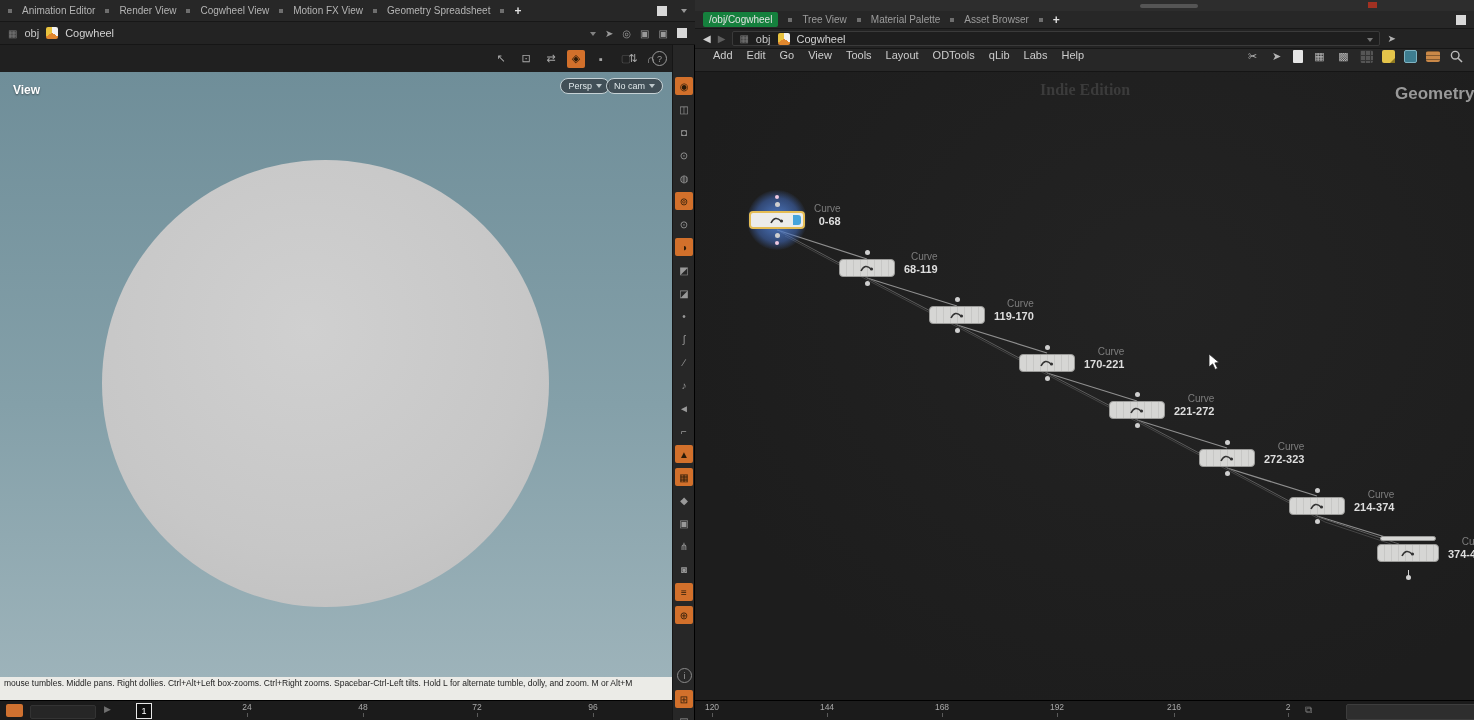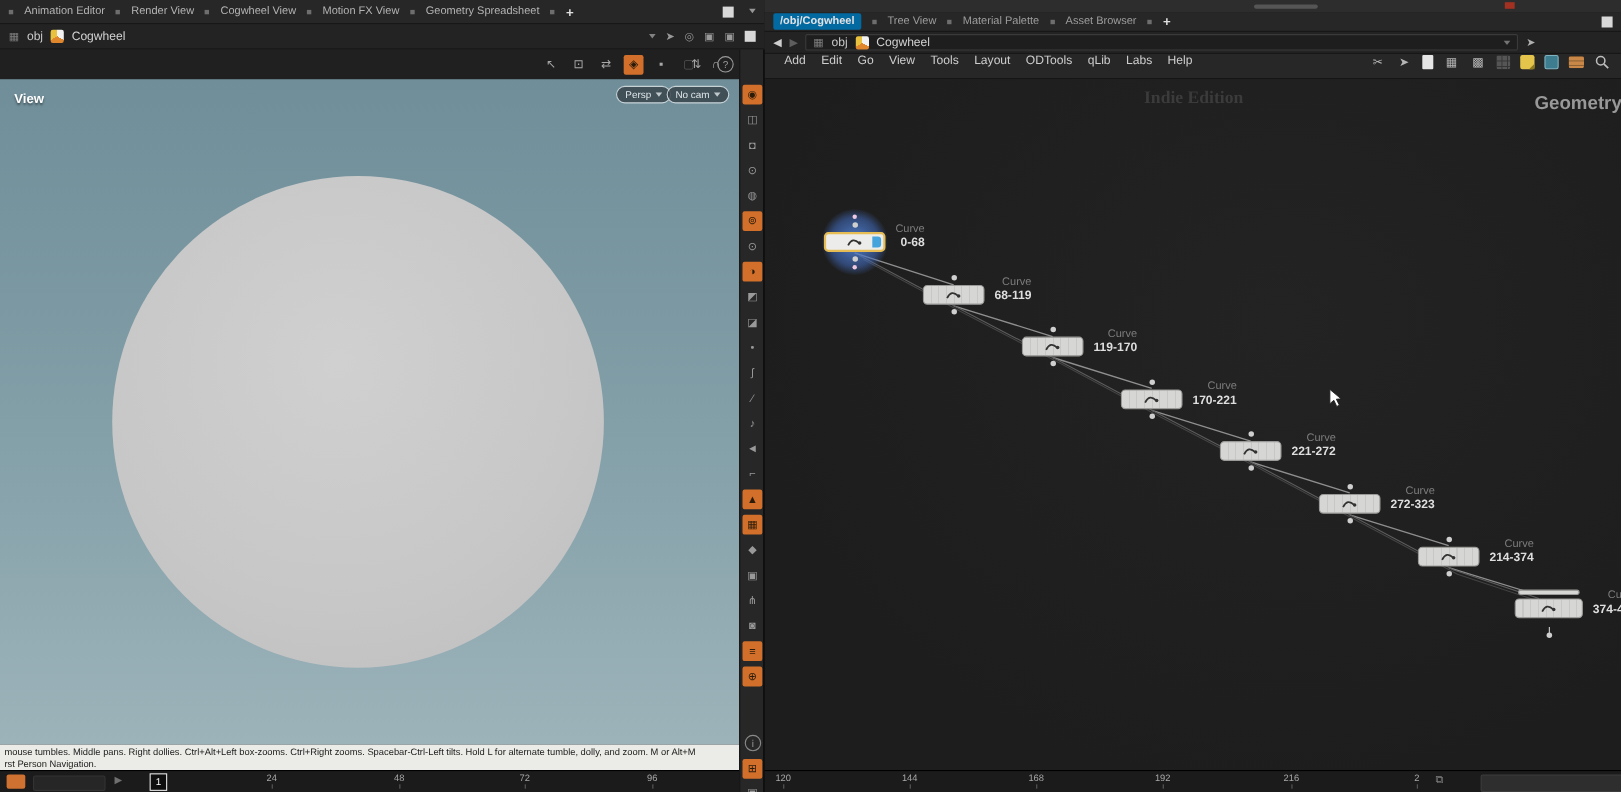--- a/index.html
+++ b/index.html
@@ -59,21 +59,21 @@
   .sicon{position:absolute;left:2px;width:18px;height:18px;border-radius:2px;display:flex;align-items:center;
     justify-content:center;font-size:10px;color:#999;}
   .sicon.orange{background:#d2702b;color:#2b1b09;}
 
   
   .rp-strip{left:695px;top:0;width:779px;height:11px;background:#2d2d2d;border-bottom:1px solid #141414;}
   .rp-scrollseg{left:1140px;top:4px;width:58px;height:4px;background:#555;border-radius:2px;}
   .rp-reddash{left:1368px;top:2px;width:9px;height:6px;background:#a23122;}
   .rp-tabbar{left:695px;top:11px;width:779px;height:18px;background:#272727;border-bottom:1px solid #171717;
     display:flex;align-items:center;gap:10px;padding:0 8px;box-sizing:border-box;font-size:10px;color:#9d9d9d;}
-  .rp-tabbar .tab.active{background:#0369a1;color:#e2e2e2;padding:2px 6px;border-radius:2px;font-weight:bold;}
+  .rp-tabbar .tab.active{background:#15803d;color:#e2e2e2;padding:2px 6px;border-radius:2px;}
   .rp-pathbar{left:695px;top:29px;width:779px;height:20px;padding:0 8px;gap:7px;border-bottom:1px solid #161616;}
   .pfield{display:flex;align-items:center;gap:7px;background:#1e1e1e;border:1px solid #3a3a3a;border-radius:2px;
     height:15px;padding:0 6px;width:648px;box-sizing:border-box;}
   .pfield .fcaret{margin-left:auto;color:#8a8a8a;}
 
   
   .rp-menubar{left:695px;top:49px;width:779px;height:23px;background:#272727;border-bottom:1px solid #151515;
     display:flex;align-items:flex-start;gap:14px;padding:0 10px 0 18px;box-sizing:border-box;font-size:11px;color:#cdcdcd;}
   .mb-icons{margin-left:auto;display:flex;align-items:center;gap:9px;}
   .mbi{width:15px;height:15px;display:flex;align-items:center;justify-content:center;font-size:11px;color:#b5b5b5;}
@@ -190,21 +190,20 @@
       <span>Persp</span>
     </div>
     <div class="abs campill caret" style="right:9px;">
       <span>No cam</span>
     </div>
     <div class="abs sphere"></div>
   </div>
 
   <div class="abs statusbar">
     <div>mouse tumbles. Middle pans. Right dollies. Ctrl+Alt+Left box-zooms. Ctrl+Right zooms. Spacebar-Ctrl-Left tilts. Hold L for alternate tumble, dolly, and zoom. M or Alt+M</div>
-    <div>rst Person Navigation.</div>
   </div>
 
   <div class="abs strip">
     <span class="sicon orange" style="top:32px">◉</span>
     <span class="sicon" style="top:55px">◫</span>
     <span class="sicon" style="top:78px">◘</span>
     <span class="sicon" style="top:101px">⊙</span>
     <span class="sicon" style="top:124px">◍</span>
     <span class="sicon orange" style="top:147px">⊚</span>
     <span class="sicon" style="top:170px">⊙</span>

